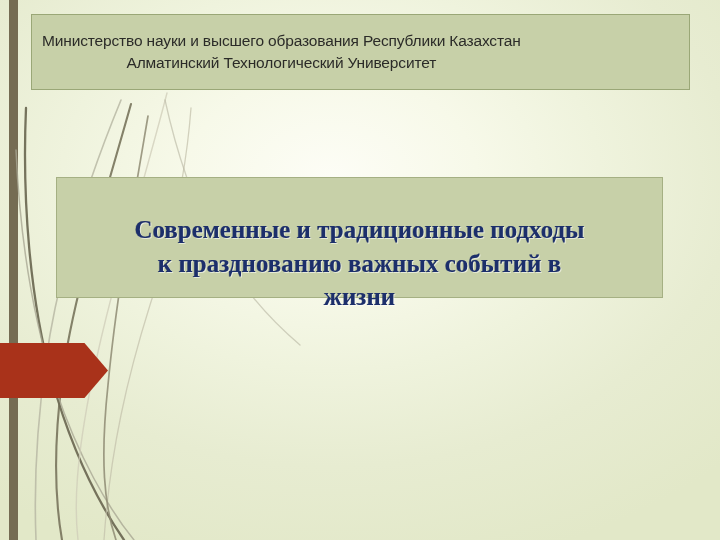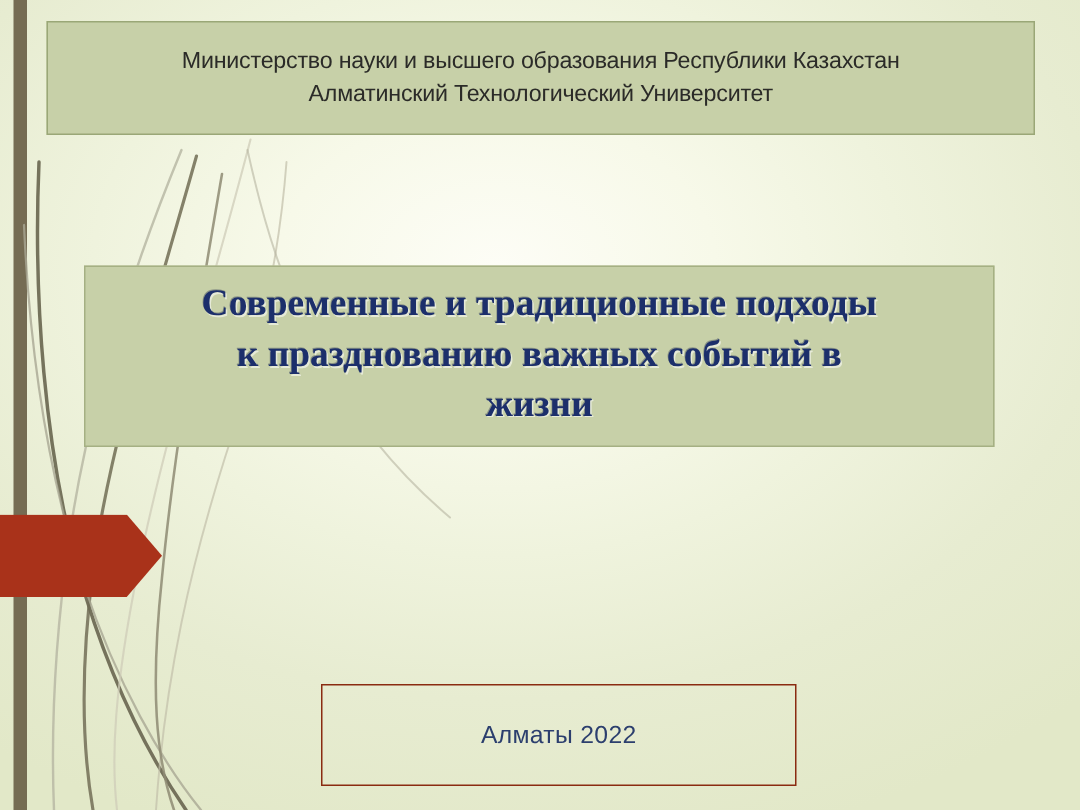--- a/index.html
+++ b/index.html
@@ -61,21 +61,20 @@
     position: absolute;
     left: 31px;
     top: 14px;
     width: 659px;
     height: 76px;
     box-sizing: border-box;
     background: #c7d0a8;
     border: 1px solid #9aa777;
     display: flex;
     align-items: center;
-    justify-content: center;
   }
   .header-text {
     text-align: center;
     color: #2b2b28;
     font-size: 15.5px;
     line-height: 1.42;
     letter-spacing: -0.15px;
     font-weight: 400;
     padding: 0 10px;
     white-space: pre-line;
@@ -98,20 +97,21 @@
     text-align: center;
     font-family: "Liberation Serif", "DejaVu Serif", serif;
     font-weight: bold;
     font-size: 25px;
     line-height: 1.34;
     color: #1c2f6b;
     text-shadow: 1px 1px 0 rgba(255,255,255,0.55),
                  -0.5px -0.5px 0 rgba(20,30,70,0.35);
     padding: 8px 10px 0 10px;
     white-space: pre-line;
+    margin-top: 27px;
   }
 
   .author-text {
     position: absolute;
     left: 330px;
     top: 301px;
     width: 342px;
     text-align: right;
     color: #1b2c63;
     font-size: 15px;
@@ -170,17 +170,14 @@
 Алматинский Технологический Университет</div>
   </div>
 
   <div class="title-box">
     <div class="title-text">Современные и традиционные  подходы
 к празднованию  важных  событий   в
 жизни</div>
   </div>
 
 
-  <div class="city-box">
-    <div class="city-text">Алматы 2022</div>
-  </div>
 
 </div>
 
 </body></html>

